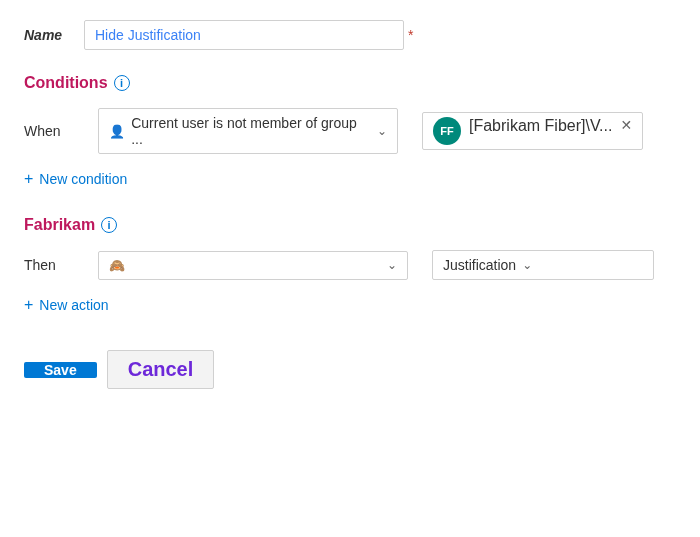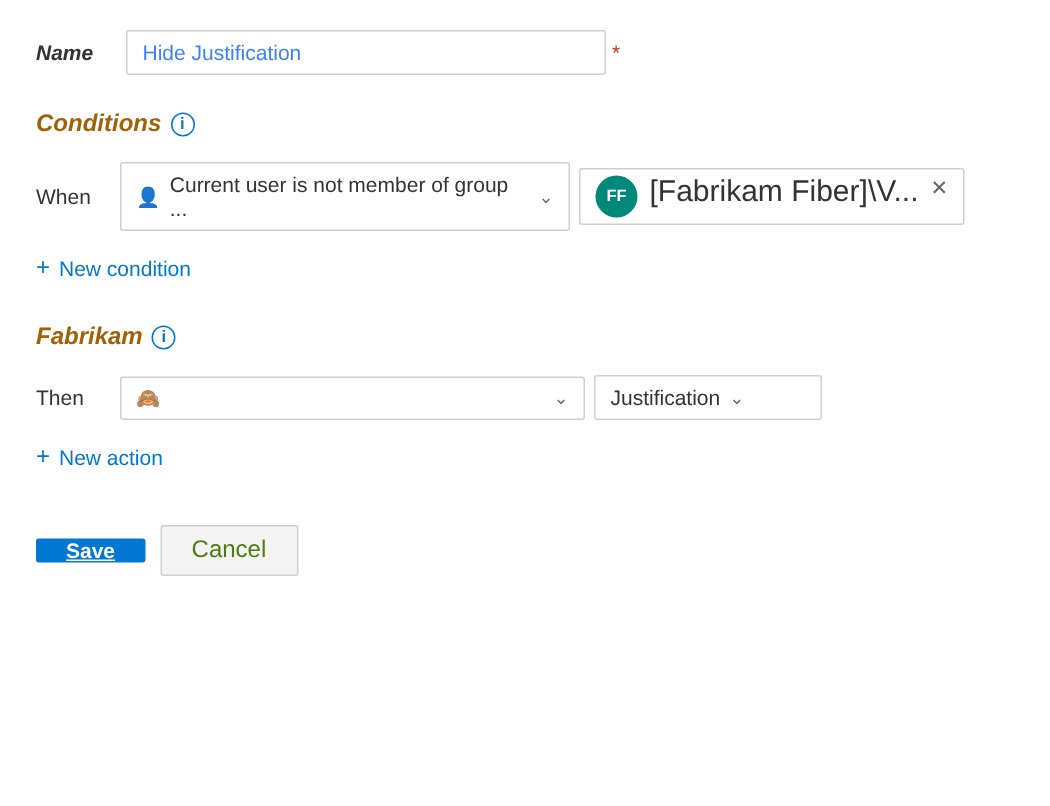--- a/index.html
+++ b/index.html
@@ -42,42 +42,41 @@
       display: flex;
       align-items: center;
       gap: 6px;
       margin-bottom: 16px;
       margin-top: 8px;
     }
 
     .section-title {
       font-size: 16px;
       font-weight: 600;
-      color: #a16207;
-      font-style: italic;
+      color: #be185d;
     }
 
     .info-icon {
       width: 16px;
       height: 16px;
       border-radius: 50%;
       border: 1.5px solid #0078d4;
       display: inline-flex;
       align-items: center;
       justify-content: center;
       font-size: 11px;
       color: #0078d4;
       font-weight: 700;
       cursor: pointer;
     }
 
     .condition-row {
       display: flex;
       align-items: center;
-      gap: 6px;
+      gap: 24px;
       margin-bottom: 12px;
     }
 
     .when-label {
       width: 50px;
       font-size: 14px;
       color: #333;
       flex-shrink: 0;
     }
 
@@ -96,21 +95,21 @@
       width: 300px;
       justify-content: space-between;
     }
 
     .dropdown-action {
       width: 310px;
       justify-content: space-between;
     }
 
     .dropdown-field {
-      width: 152px;
+      width: 222px;
     }
 
     .dropdown-text {
       font-size: 14px;
       color: #333;
       display: flex;
       align-items: center;
       gap: 6px;
     }
 
@@ -137,21 +136,21 @@
       color: white;
       font-size: 11px;
       font-weight: 700;
       display: flex;
       align-items: center;
       justify-content: center;
       flex-shrink: 0;
     }
 
     .group-name {
-      font-size: 20px;
+      font-size: 16px;
       color: #333;
     }
 
     .close-btn {
       background: none;
       border: none;
       cursor: pointer;
       color: #666;
       font-size: 14px;
       padding: 0;
@@ -193,31 +192,31 @@
 
     .btn-save {
       background: #0078d4;
       color: white;
       border: none;
       border-radius: 2px;
       padding: 0 20px;
       font-size: 14px;
       cursor: pointer;
       font-weight: 600;
-      text-decoration: underline;
     }
 
     .btn-cancel {
       background: #f3f3f3;
-      color: #4d7c0f;
+      color: #6d28d9;
       border: 1px solid #d0d0d0;
       border-radius: 2px;
       padding: 7px 20px;
-      font-size: 16px;
-      cursor: pointer;
+      font-size: 20px;
+      cursor: pointer;
+      font-weight: bold;
     }
 
     .name-row {
       display: flex;
       align-items: center;
       margin-bottom: 24px;
     }
 
     .name-input-wrapper {
       display: flex;

